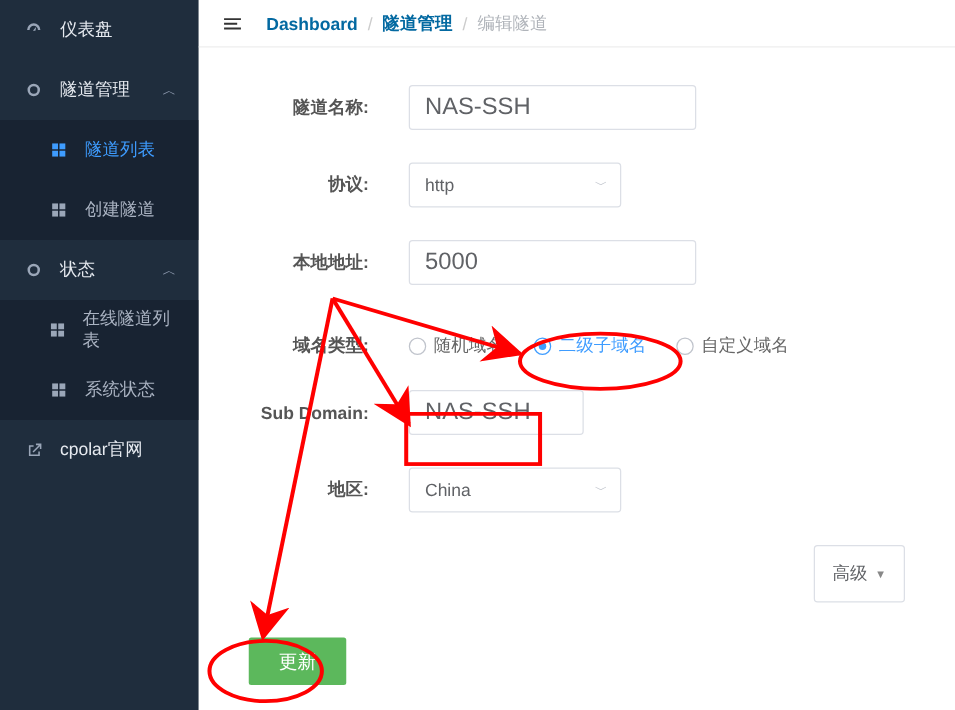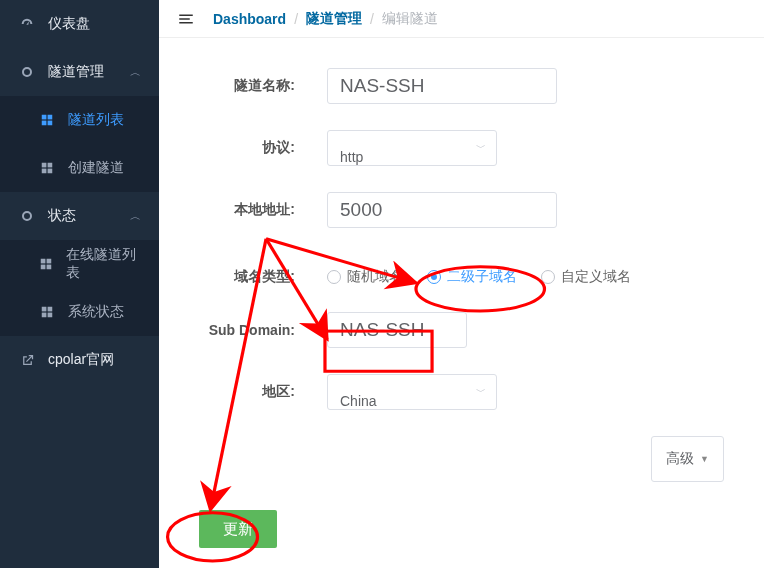--- a/index.html
+++ b/index.html
@@ -81,21 +81,21 @@
   height: 36px;
   width: 170px;
   border: 1px solid #dcdfe6;
   border-radius: 3px;
   padding: 0 32px 0 12px;
   font-size: 14px;
   color: #606266;
   background: #fff;
   position: relative;
   display: flex;
-  align-items: flex-end;
+  align-items: center;
   cursor: pointer;
 }
 .sel .caret {
   position: absolute; right: 10px; top: 50%; transform: translateY(-50%);
   font-size: 10px; color: #c0c4cc;
 }
 .radio-group { display: flex; align-items: center; gap: 24px; }
 .radio-opt { display: flex; align-items: center; gap: 6px; color: #666; cursor: pointer; }
 .radio-opt.sel-opt { color: #3e9cff; }
 .radio-circle {

